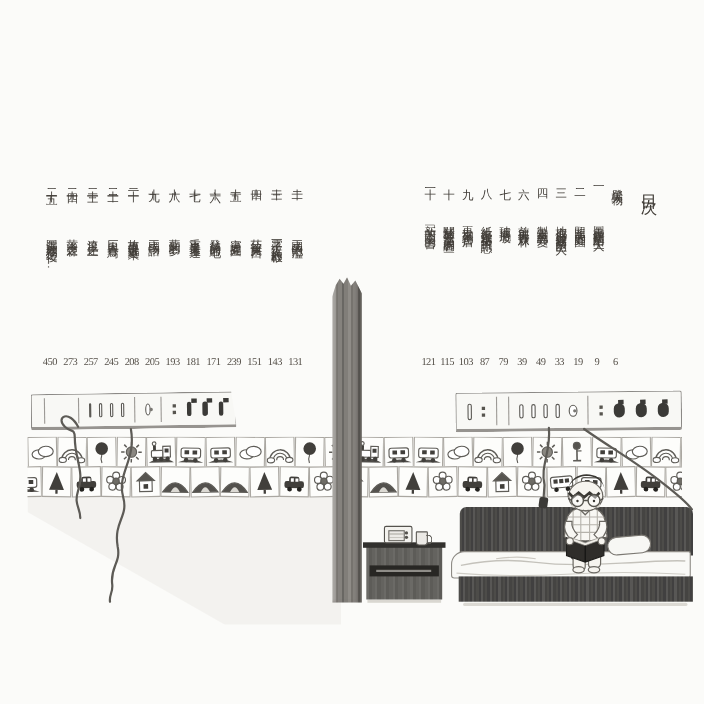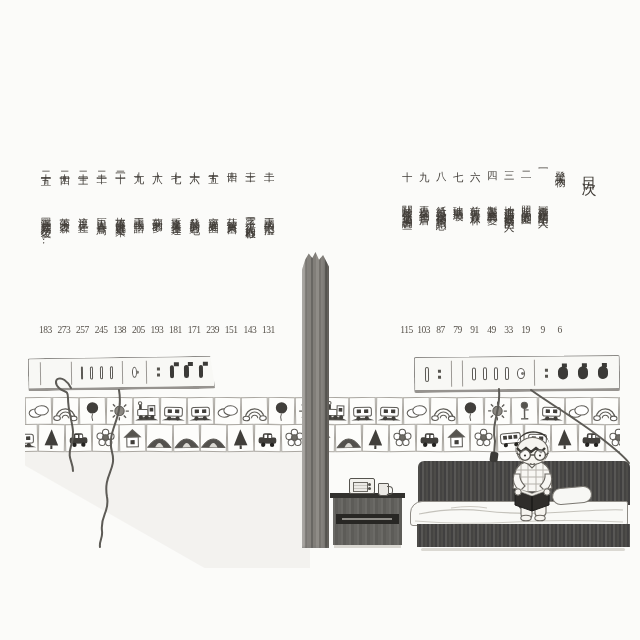--- a/index.html
+++ b/index.html
@@ -117,41 +117,46 @@
         <div class="toc-page" style="color: rgb(86, 81, 74);">33</div>
       </div>
       <div class="toc-entry">
         <div class="toc-num" style="color: rgb(64, 60, 55);">四</div>
         <div class="toc-title" style="color: rgb(64, 60, 55);">製書室的異變</div>
         <div class="toc-page" style="color: rgb(86, 81, 74);">49</div>
       </div>
       <div class="toc-entry">
         <div class="toc-num" style="color: rgb(64, 60, 55);">六</div>
         <div class="toc-title" style="color: rgb(64, 60, 55);">前往丟丟森林</div>
-        <div class="toc-page" style="color: rgb(86, 81, 74);">91</div>
+        <div class="toc-page" style="color: rgb(86, 81, 74);">39</div>
       </div>
       <div class="toc-entry">
         <div class="toc-num" style="color: rgb(64, 60, 55);">七</div>
         <div class="toc-title" style="color: rgb(64, 60, 55);">玻璃瓶坡</div>
         <div class="toc-page" style="color: rgb(86, 81, 74);">79</div>
       </div>
       <div class="toc-entry">
         <div class="toc-num" style="color: rgb(64, 60, 55);">八</div>
         <div class="toc-title" style="color: rgb(64, 60, 55);">紙片與風捎來的訊息</div>
         <div class="toc-page" style="color: rgb(86, 81, 74);">87</div>
       </div>
       <div class="toc-entry">
         <div class="toc-num" style="color: rgb(64, 60, 55);">九</div>
         <div class="toc-title" style="color: rgb(64, 60, 55);">再次來到書店</div>
         <div class="toc-page" style="color: rgb(86, 81, 74);">103</div>
       </div>
       <div class="toc-entry">
         <div class="toc-num" style="color: rgb(64, 60, 55);">十</div>
         <div class="toc-title" style="color: rgb(64, 60, 55);">關於種子巡遊的調查</div>
         <div class="toc-page" style="color: rgb(86, 81, 74);">115</div>
+      </div>
+      <div class="toc-entry">
+        <div class="toc-num" style="color: rgb(64, 60, 55);">十一</div>
+        <div class="toc-title" style="color: rgb(64, 60, 55);">新的「下雨的書」</div>
+        <div class="toc-page" style="color: rgb(86, 81, 74);">121</div>
       </div>
     </div>
   <div class="toc-block" id="toc-left">
 
   <div class="toc-entry">
         <div class="toc-num" style="color: rgb(64, 60, 55);">十二</div>
         <div class="toc-title" style="color: rgb(64, 60, 55);">王國的氾濫</div>
         <div class="toc-page" style="color: rgb(86, 81, 74);">131</div>
       </div>
       <div class="toc-entry">
@@ -185,41 +190,41 @@
         <div class="toc-page" style="color: rgb(86, 81, 74);">193</div>
       </div>
       <div class="toc-entry">
         <div class="toc-num" style="color: rgb(64, 60, 55);">十九</div>
         <div class="toc-title" style="color: rgb(64, 60, 55);">王國物語</div>
         <div class="toc-page" style="color: rgb(86, 81, 74);">205</div>
       </div>
       <div class="toc-entry">
         <div class="toc-num" style="color: rgb(64, 60, 55);">二十一</div>
         <div class="toc-title" style="color: rgb(64, 60, 55);">故事娓娓道來</div>
-        <div class="toc-page" style="color: rgb(86, 81, 74);">138</div>
+        <div class="toc-page" style="color: rgb(86, 81, 74);">208</div>
       </div>
       <div class="toc-entry">
         <div class="toc-num" style="color: rgb(64, 60, 55);">二十二</div>
         <div class="toc-title" style="color: rgb(64, 60, 55);">巨人與青鳥</div>
         <div class="toc-page" style="color: rgb(86, 81, 74);">245</div>
       </div>
       <div class="toc-entry">
         <div class="toc-num" style="color: rgb(64, 60, 55);">二十三</div>
         <div class="toc-title" style="color: rgb(64, 60, 55);">流星之丘</div>
         <div class="toc-page" style="color: rgb(86, 81, 74);">257</div>
       </div>
       <div class="toc-entry">
         <div class="toc-num" style="color: rgb(64, 60, 55);">二十四</div>
         <div class="toc-title" style="color: rgb(64, 60, 55);">落雨之森</div>
         <div class="toc-page" style="color: rgb(86, 81, 74);">273</div>
       </div>
       <div class="toc-entry">
         <div class="toc-num" style="color: rgb(64, 60, 55);">二十五</div>
         <div class="toc-title" style="color: rgb(64, 60, 55);">圓滿大結局之後……</div>
-        <div class="toc-page" style="color: rgb(86, 81, 74);">183</div>
+        <div class="toc-page" style="color: rgb(86, 81, 74);">450</div>
       </div>
     </div>
 
   <div class="wash"></div>
 
   <div class="pstrip" id="pstrip-left">
     <div class="divider"></div>
     <div class="spacer-sm"></div>
     <div class="divider"></div>
     <span class="slot"></span>

